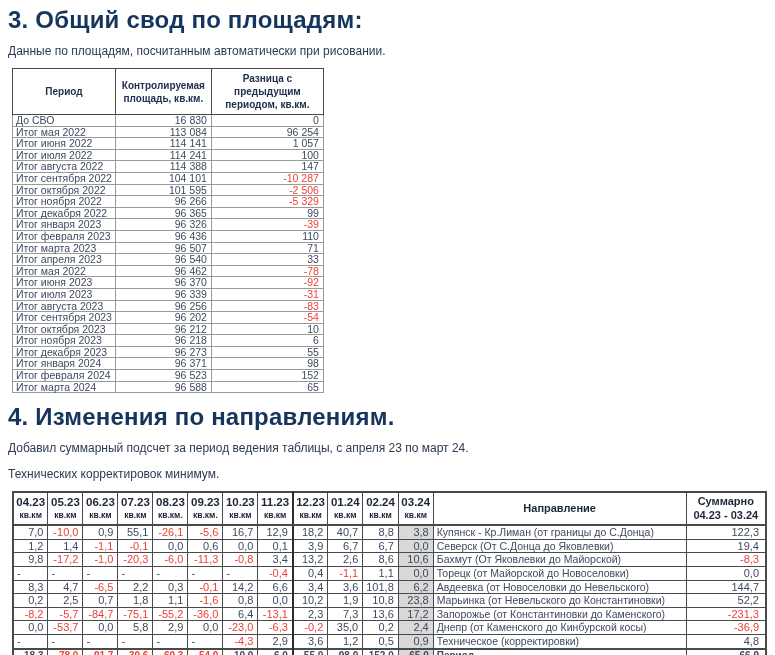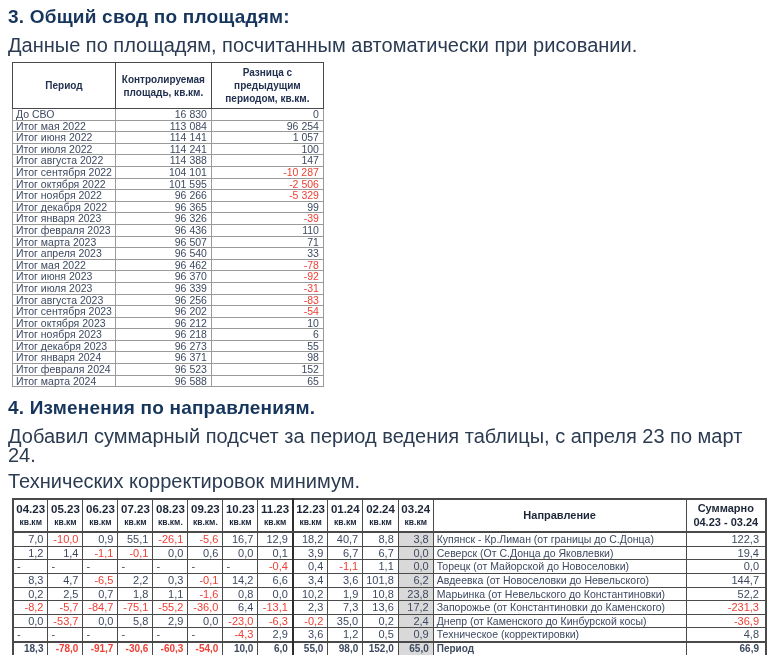--- a/index.html
+++ b/index.html
@@ -13,25 +13,25 @@
     --b-light:#9a9a9a;
   }
   *{box-sizing:border-box;}
   html,body{margin:0;padding:0;}
   body{
     width:775px;height:655px;overflow:hidden;background:#ffffff;
     font-family:"Liberation Sans", sans-serif;
   }
   .page{padding:3px 8px 0 8px;}
   .sec-heading{
-    font-size:19px;font-weight:bold;color:var(--heading);
+    font-size:24px;font-weight:bold;color:var(--heading);
     margin:3px 0 8px 0;letter-spacing:.2px;
   }
   .sec-sub{
-    font-size:20px;color:var(--body-text);margin:4px 0 7px 0;line-height:19px;
+    font-size:12px;color:var(--body-text);margin:4px 0 7px 0;line-height:19px;
   }
 
   
   table{border-collapse:collapse;}
   .t1{margin:2px 0 10px 4px;border:1px solid var(--b-dark);}
   .t1 th{
     border:1px solid var(--b-dark);border-bottom:1.5px solid var(--b-dark);
     font-size:10px;font-weight:bold;color:#223150;
     text-align:center;padding:3px 4px;line-height:13px;background:#fff;
   }
@@ -322,20 +322,36 @@
           <td class="num">0,0</td>
           <td class="num">0,6</td>
           <td class="num">0,0</td>
           <td class="num">0,1</td>
           <td class="num thick-left">3,9</td>
           <td class="num">6,7</td>
           <td class="num">6,7</td>
           <td class="num gray">0,0</td>
           <td class="dir">Северск (От С.Донца до Яковлевки)</td>
           <td class="tot">19,4</td>
+        </tr>
+        <tr>
+          <td class="num">9,8</td>
+          <td class="num neg">-17,2</td>
+          <td class="num neg">-1,0</td>
+          <td class="num neg">-20,3</td>
+          <td class="num neg">-6,0</td>
+          <td class="num neg">-11,3</td>
+          <td class="num neg">-0,8</td>
+          <td class="num">3,4</td>
+          <td class="num thick-left">13,2</td>
+          <td class="num">2,6</td>
+          <td class="num">8,6</td>
+          <td class="num gray">10,6</td>
+          <td class="dir">Бахмут (От Яковлевки до Майорской)</td>
+          <td class="tot neg">-8,3</td>
         </tr>
         <tr>
           <td class="dash">-</td>
           <td class="dash">-</td>
           <td class="dash">-</td>
           <td class="dash">-</td>
           <td class="dash">-</td>
           <td class="dash">-</td>
           <td class="dash">-</td>
           <td class="num neg">-0,4</td>

